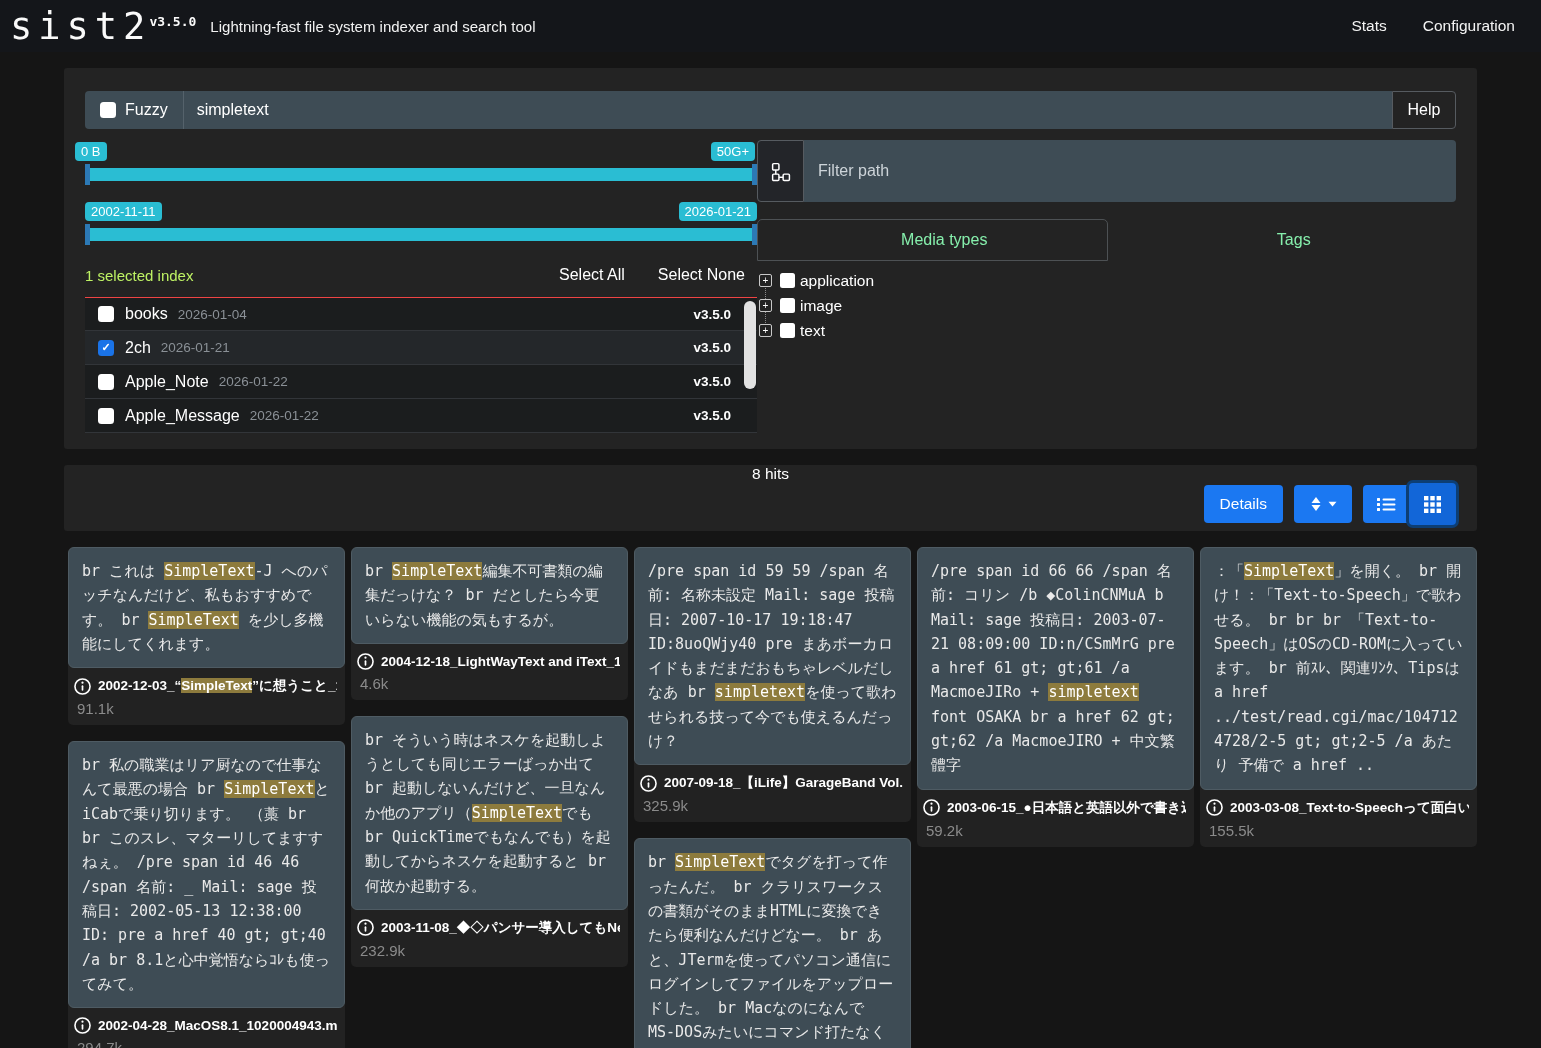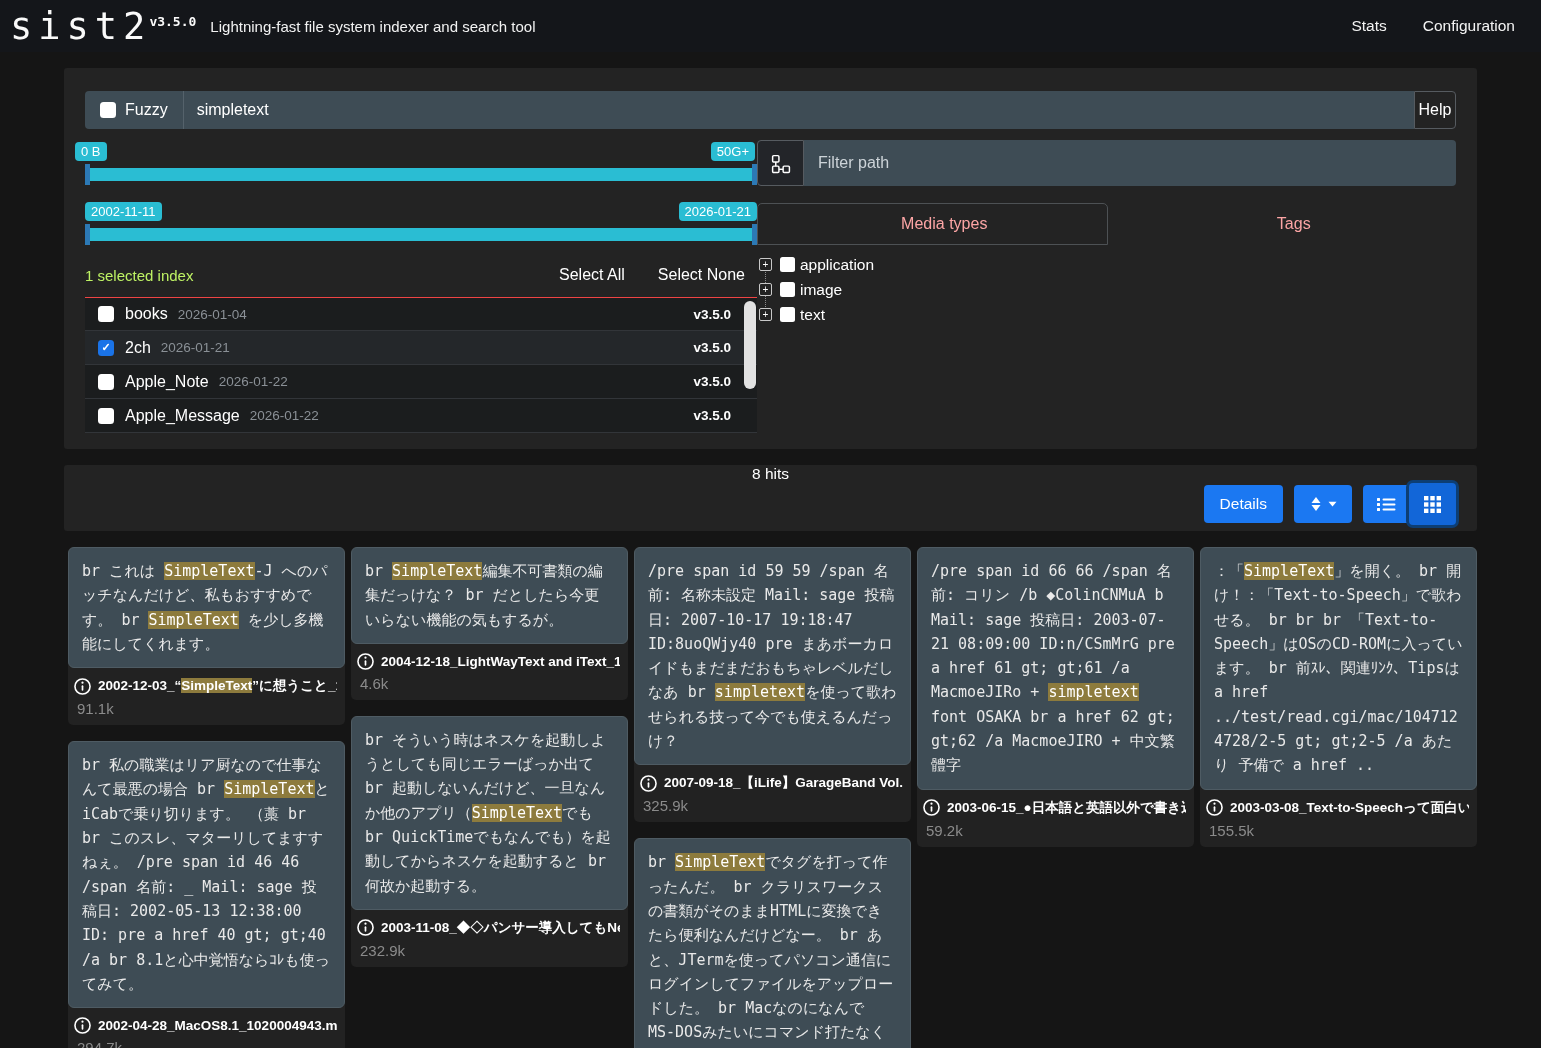--- a/index.html
+++ b/index.html
@@ -13,21 +13,21 @@
   .nav-links { margin-left:auto; display:flex; gap:36px; }
   .nav-link { font-size:15.5px; color:#f4f4f4; cursor:pointer; }
 
   
   .panel { background:#232323; margin:16px 64px 16px 64px; width:1413px; border-radius:3px; }
   .search-panel { padding:23px 21px 16px 21px; }
   .search-row { display:flex; height:38px; }
   .fuzzy-box { background:#3e4c55; border-radius:4px 0 0 4px; display:flex; align-items:center; gap:9px; padding:0 15px; }
   .fuzzy-label { font-size:16px; color:#fff; }
   .search-input { flex:1; background:#3e4c55; border:none; border-left:1px solid #55626b; color:#fff; font-size:16px; padding:0 13px; font-family:"Liberation Sans",sans-serif; outline:none; }
-  .help-btn { width:42px; background:#232323; border:1px solid #565b60; border-radius:0 4px 4px 0; color:#fff; font-size:16px; cursor:pointer; }
+  .help-btn { width:64px; background:#232323; border:1px solid #565b60; border-radius:0 4px 4px 0; color:#fff; font-size:16px; cursor:pointer; }
 
   .panel-cols { display:flex; margin-top:11px; }
   .left-col { width:672px; }
   .right-col { flex:1; }
 
   
   .badge-row { display:flex; justify-content:space-between; align-items:center; margin-top:2px; }
   .badge-row.size { margin-left:-10px; margin-right:2px; }
   .teal-badge { background:#2abdd3; color:#fff; font-size:13px; padding:2px 6px; border-radius:4px; }
   .slider { position:relative; height:13px; background:#2abdd3; margin-top:7px; }
@@ -49,26 +49,26 @@
   .idx-date { font-size:13.5px; color:#8a9096; margin-left:10px; }
   .idx-ver { font-size:13.5px; font-weight:bold; color:#fff; margin-left:auto; }
   .idx-scrollbar { position:absolute; right:1px; top:2px; width:12px; height:131px; }
   .idx-thumb { position:absolute; top:2px; left:0; width:12px; height:88px; background:#e2e2e2; border-radius:6px; }
 
   
   .cb { width:16px; height:16px; background:#fff; border-radius:3.5px; flex:0 0 auto; display:flex; align-items:center; justify-content:center; cursor:pointer; }
   .cb.checked { background:#1a73e8; color:#fff; font-size:11px; font-weight:bold; }
 
   
-  .filter-row { display:flex; height:46px; }
+  .filter-row { display:flex; height:62px; }
   .tree-btn { width:47px; background:#232529; border:1px solid #565b60; border-radius:4px 0 0 4px; display:flex; align-items:center; justify-content:center; cursor:pointer; }
   .filter-input { flex:1; background:#3e4c55; border:none; border-radius:0 4px 4px 0; color:#fff; font-size:16px; padding:0 14px; font-family:"Liberation Sans",sans-serif; outline:none; }
   .filter-input::placeholder { color:#cdd4d9; opacity:1; }
   .tabs { display:flex; margin-top:17px; }
-  .tab { flex:1; height:42px; display:flex; align-items:center; justify-content:center; font-size:16px; color:#fca5a5; cursor:pointer;padding-left:24px; }
+  .tab { flex:1; height:42px; display:flex; align-items:center; justify-content:center; font-size:16px; color:#86efac; cursor:pointer;padding-left:24px; }
   .tab.active { border:1px solid #4d5154; border-radius:5px 5px 0 0; }
   .media-tree { margin-top:7px; position:relative; padding-left:2px; }
   .tree-rail { position:absolute; left:8px; top:12px; bottom:12px; border-left:1px dotted #8a8a8a; }
   .media-row { display:flex; align-items:center; height:25px; position:relative; }
   .expander { width:13px; height:13px; background:#232323; border:1px solid #c9c9c9; border-radius:2px; color:#fff; font-size:10px; line-height:11px; text-align:center; cursor:pointer; z-index:1; }
   .media-cb { width:15px; height:15px; background:#fff; border-radius:2.5px; margin:0 5px 0 8px; cursor:pointer; }
   .media-label { font-size:15.5px; color:#fff; }
 
   
   .results-panel { height:66px; display:flex; align-items:center; padding:0 21px; margin-top:12px;flex-direction:column; }

